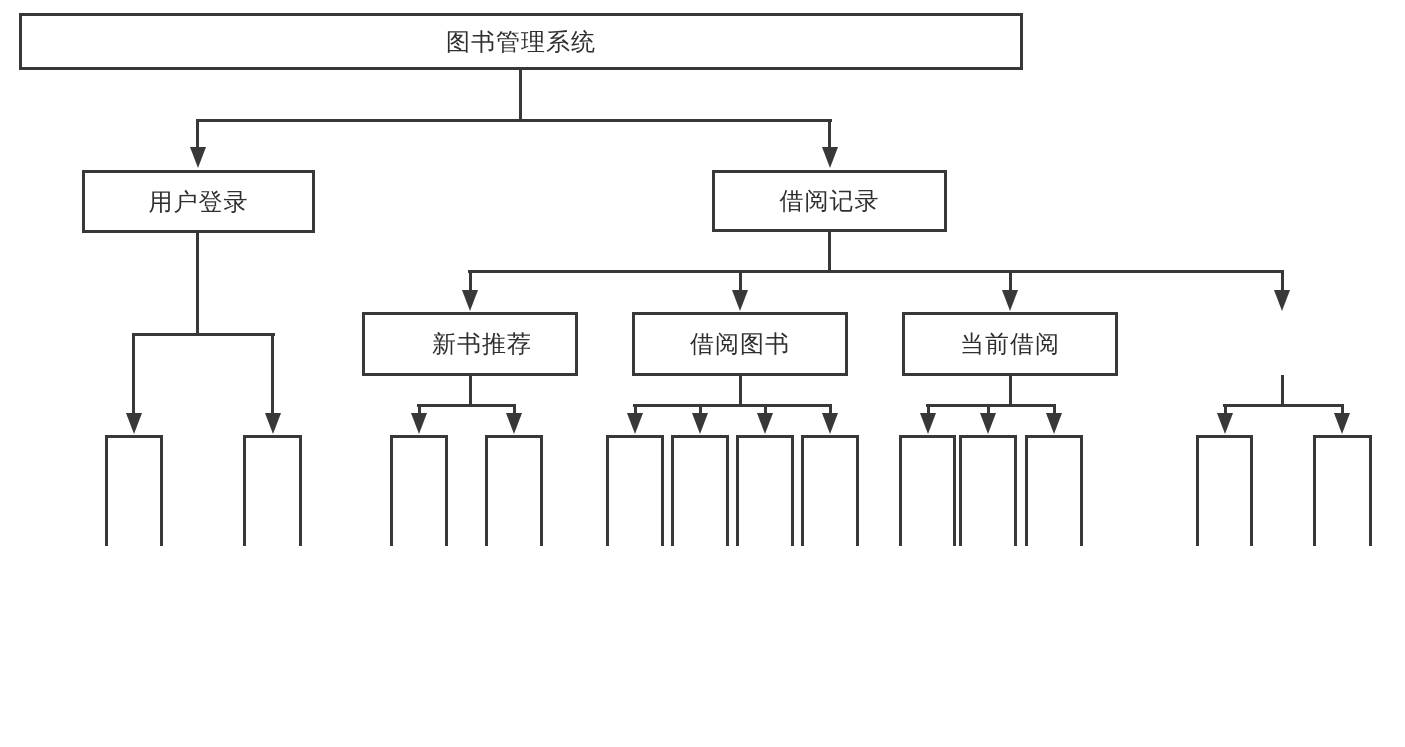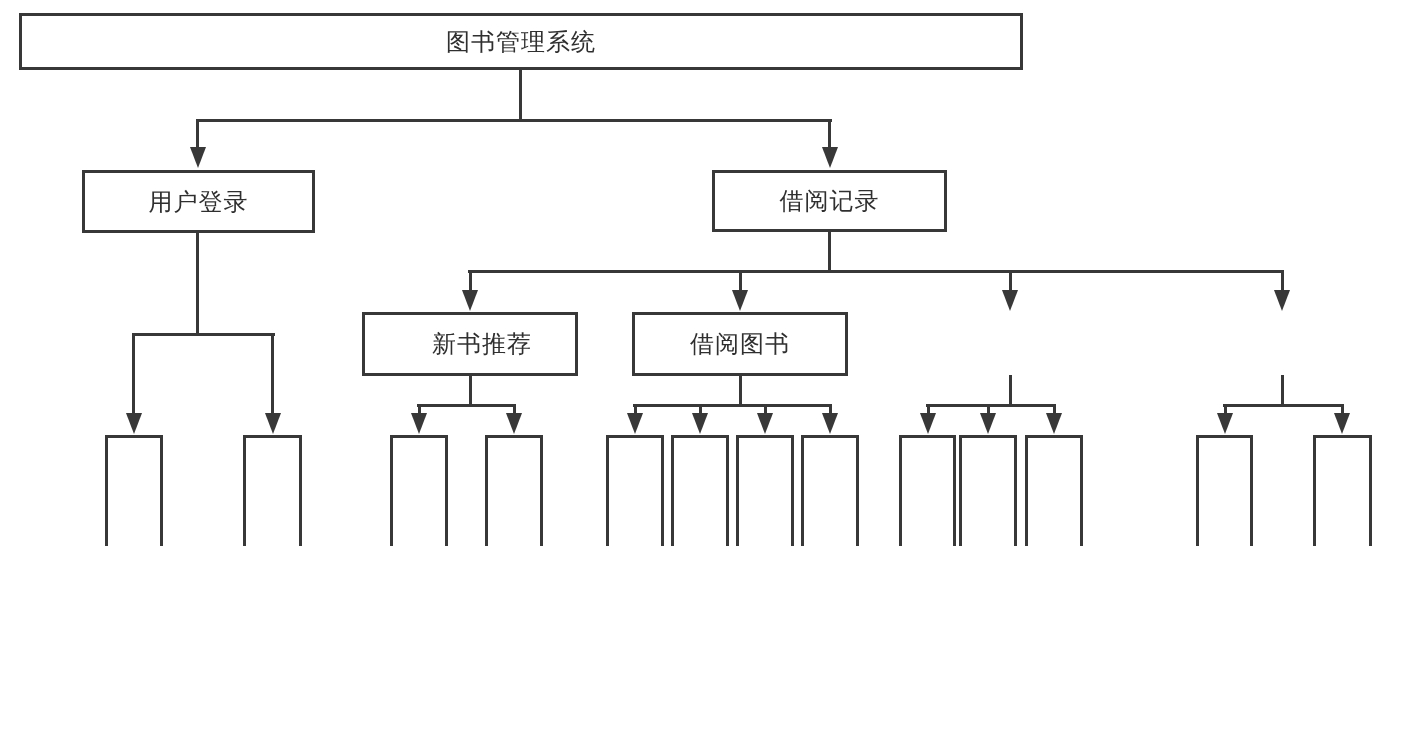--- a/index.html
+++ b/index.html
@@ -133,20 +133,23 @@
   <div class="box" style="left:712px; top:170px; width:235px; height:62px;">
     <span>借阅记录</span>
   </div>
 
   <div class="box" style="left:362px; top:312px; width:216px; height:64px;padding-left:24px;">
     <span>新书推荐</span>
   </div>
   <div class="box" style="left:632px; top:312px; width:216px; height:64px;">
     <span>借阅图书</span>
   </div>
+  <div class="box" style="left:902px; top:312px; width:216px; height:64px;">
+    <span>当前借阅</span>
+  </div>
 
   <div class="box" style="left:105px; top:435px; width:58px; height:302px;">
     <span class="vtext">用户登录</span>
   </div>
   <div class="box" style="left:243px; top:435px; width:59px; height:302px;">
     <span class="vtext">注销登录</span>
   </div>
 
   <div class="box" style="left:390px; top:435px; width:58px; height:302px;">
     <span class="vtext">查询图书</span>

